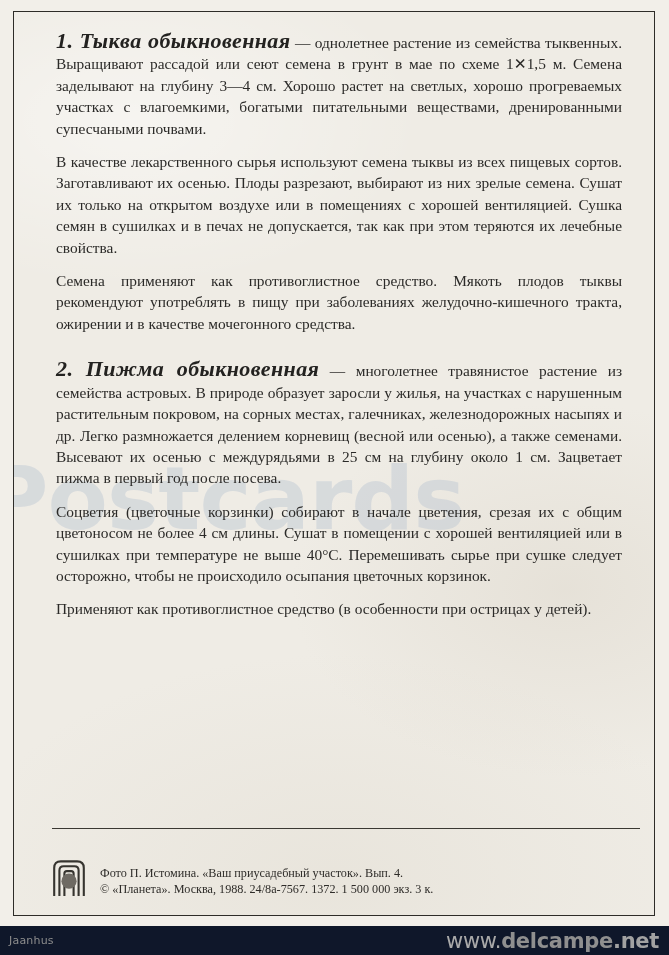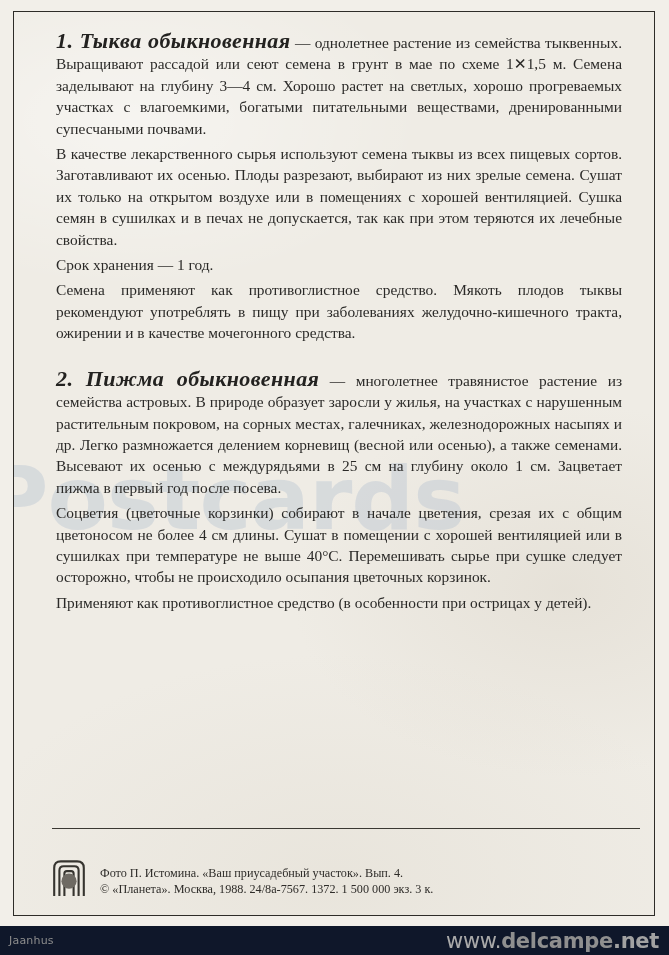--- a/index.html
+++ b/index.html
@@ -85,21 +85,21 @@
   .para {
     font-size: 15.4px;
     line-height: 21.4px;
     color: #2b2a28;
     text-align: justify;
     text-justify: inter-word;
     margin: 0;
     padding-right: 14px;
     hyphens: manual;
   }
-  .para + .para { margin-top: 4px; }
+  .para + .para { margin-top: 12px; }
 
   .heading {
     font-style: italic;
     font-weight: 700;
     font-size: 22px;
     letter-spacing: .4px;
     color: #232220;
     font-family: "Liberation Serif", serif;
   }
 
@@ -196,21 +196,20 @@
 
   <div id="card">
 
     <div id="watermark">Postcards</div>
 
     <div id="content">
 
       <div class="section">
         <p class="para"><span class="heading">1.</span><span class="heading">&nbsp;</span><span class="heading">Тыква обыкновенная</span> <span>— однолетнее растение из семейства тыквенных. Выращивают рассадой или сеют семена в грунт в мае по схеме 1✕1,5 м. Семена заделывают на глубину 3—4 см. Хорошо растет на светлых, хорошо прогреваемых участках с влагоемкими, богатыми питательными веществами, дренированными супесчаными почвами.</span></p>
         <p class="para">В качестве лекарственного сырья используют семена тыквы из всех пищевых сортов. Заготавливают их осенью. Плоды разрезают, выбирают из них зрелые семена. Сушат их только на открытом воздухе или в помещениях с хорошей вентиляцией. Сушка семян в сушилках и в печах не допускается, так как при этом теряются их лечебные свойства.</p>
-        <p class="para">Срок хранения — 1 год.</p>
         <p class="para">Семена применяют как противоглистное средство. Мякоть плодов тыквы рекомендуют употреблять в пищу при заболеваниях желудочно-кишечного тракта, ожирении и в качестве мочегонного средства.</p>
       </div>
 
       <div class="section sec2">
         <p class="para"><span class="heading">2.</span><span class="heading">&nbsp;</span><span class="heading">Пижма обыкновенная</span> <span>— многолетнее травянистое растение из семейства астровых. В природе образует заросли у жилья, на участках с нарушенным растительным покровом, на сорных местах, галечниках, железнодорожных насыпях и др. Легко размножается делением корневищ (весной или осенью), а также семенами. Высевают их осенью с междурядьями в 25 см на глубину около 1 см. Зацветает пижма в первый год после посева.</span></p>
         <p class="para">Соцветия (цветочные корзинки) собирают в начале цветения, срезая их с общим цветоносом не более 4 см длины. Сушат в помещении с хорошей вентиляцией или в сушилках при температуре не выше 40°C. Перемешивать сырье при сушке следует осторожно, чтобы не происходило осыпания цветочных корзинок.</p>
         <p class="para">Применяют как противоглистное средство (в особенности при острицах у детей).</p>
       </div>
 
     </div>

